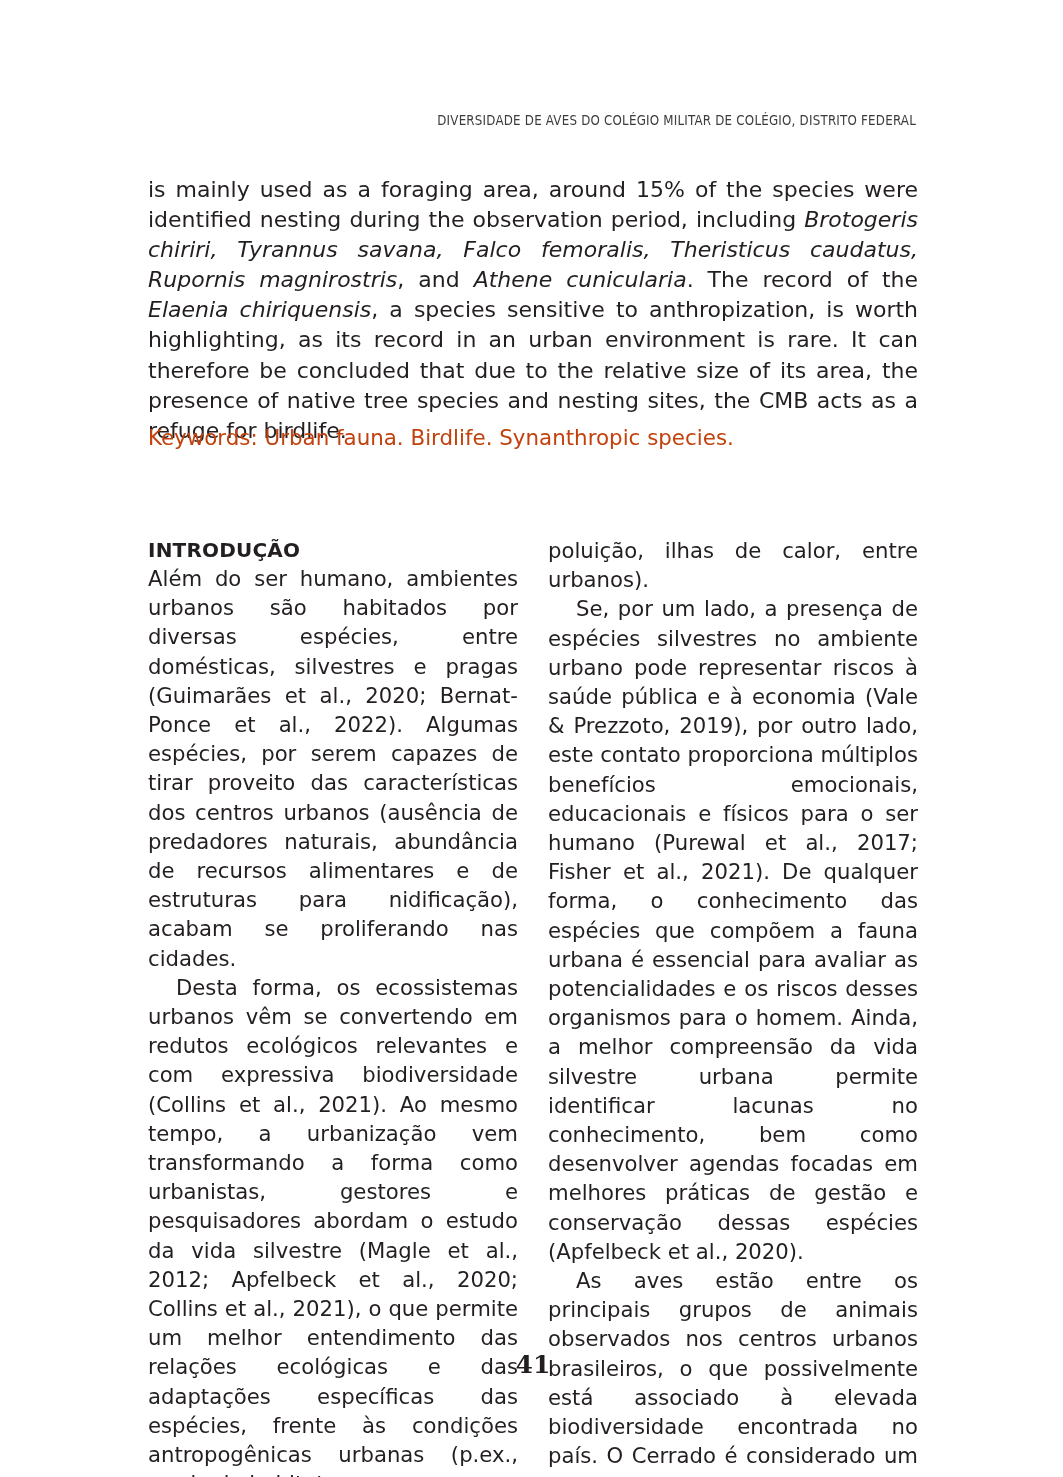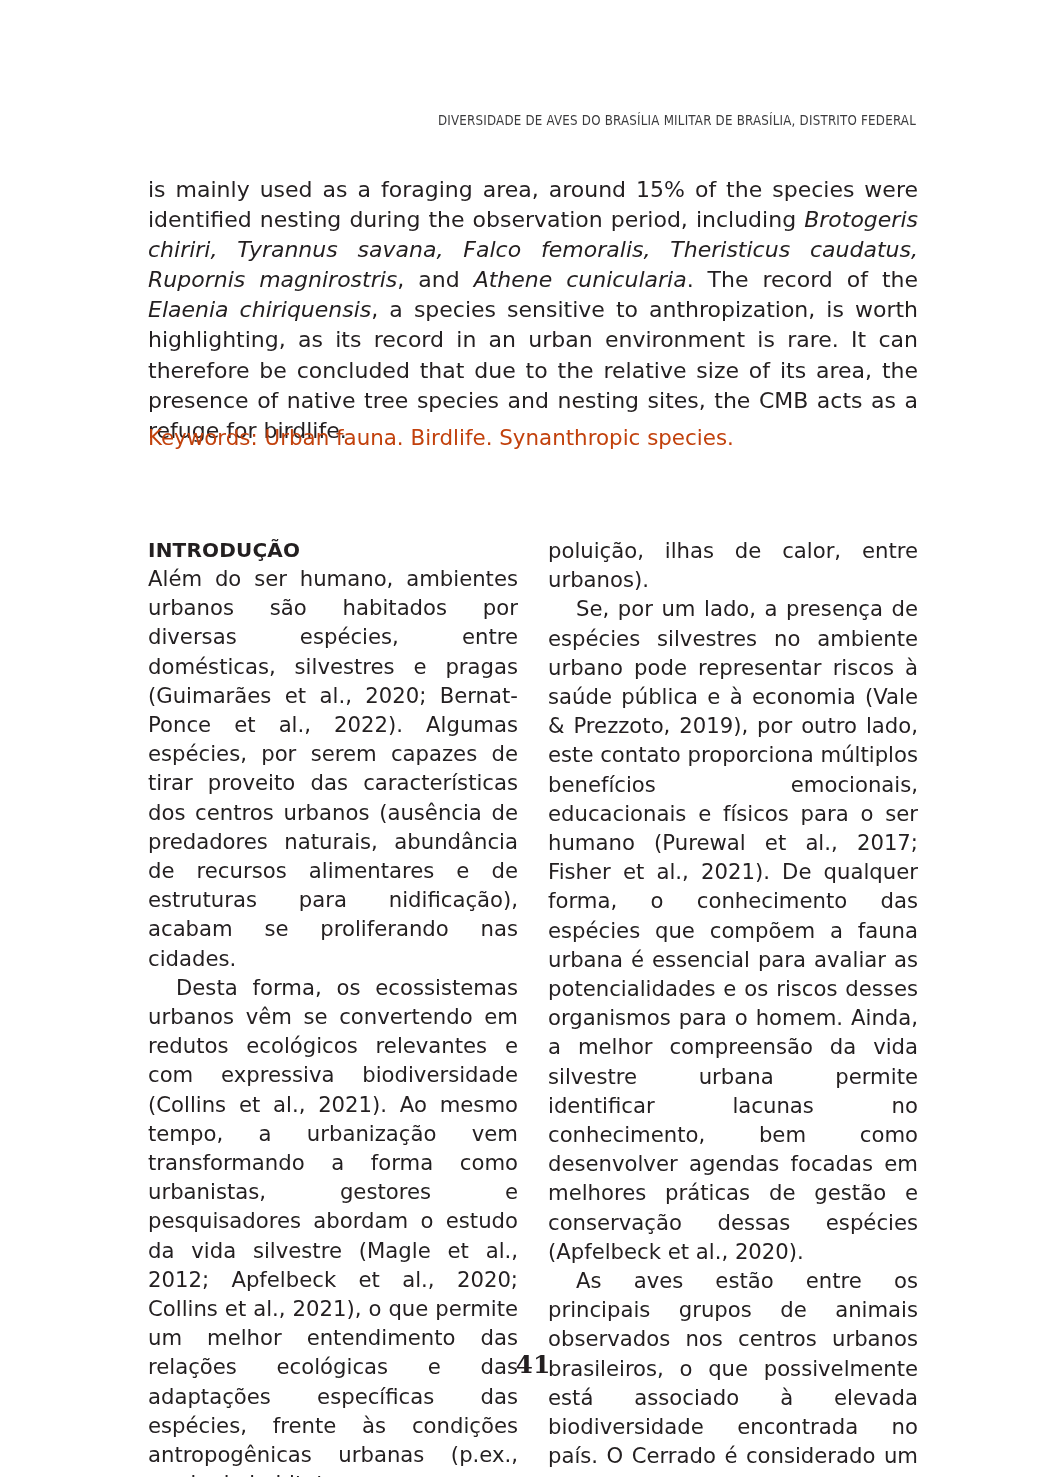--- a/index.html
+++ b/index.html
@@ -105,21 +105,21 @@
     font-weight: bold;
     font-size: 25px;
     color: #231f20;
   }
 </style>
 </head>
 <body>
 
 <div class="page">
 
-  <div class="running-head">DIVERSIDADE DE AVES DO BRASÍLIA MILITAR DE BRASÍLIA, DISTRITO FEDERAL</div>
+  <div class="running-head">DIVERSIDADE DE AVES DO COLÉGIO MILITAR DE COLÉGIO, DISTRITO FEDERAL</div>
 
   <div class="abstract">
     <p><span>is mainly used as a foraging area, around 15% of the species were identified nesting during the observation period, including </span><span class="sp">Brotogeris chiriri, Tyrannus savana, Falco femoralis, Theristicus caudatus, Rupornis magnirostris</span><span>, and </span><span class="sp">Athene cunicularia</span><span>. The record of the </span><span class="sp">Elaenia chiriquensis</span><span>, a species sensitive to anthropization, is worth highlighting, as its record in an urban environment is rare. It can therefore be concluded that due to the relative size of its area, the presence of native tree species and nesting sites, the CMB acts as a refuge for birdlife.</span></p>
   </div>
 
   <div class="keywords">Keywords: Urban fauna. Birdlife. Synanthropic species.</div>
 
   <div class="columns">
 
     <div class="col col-left">

